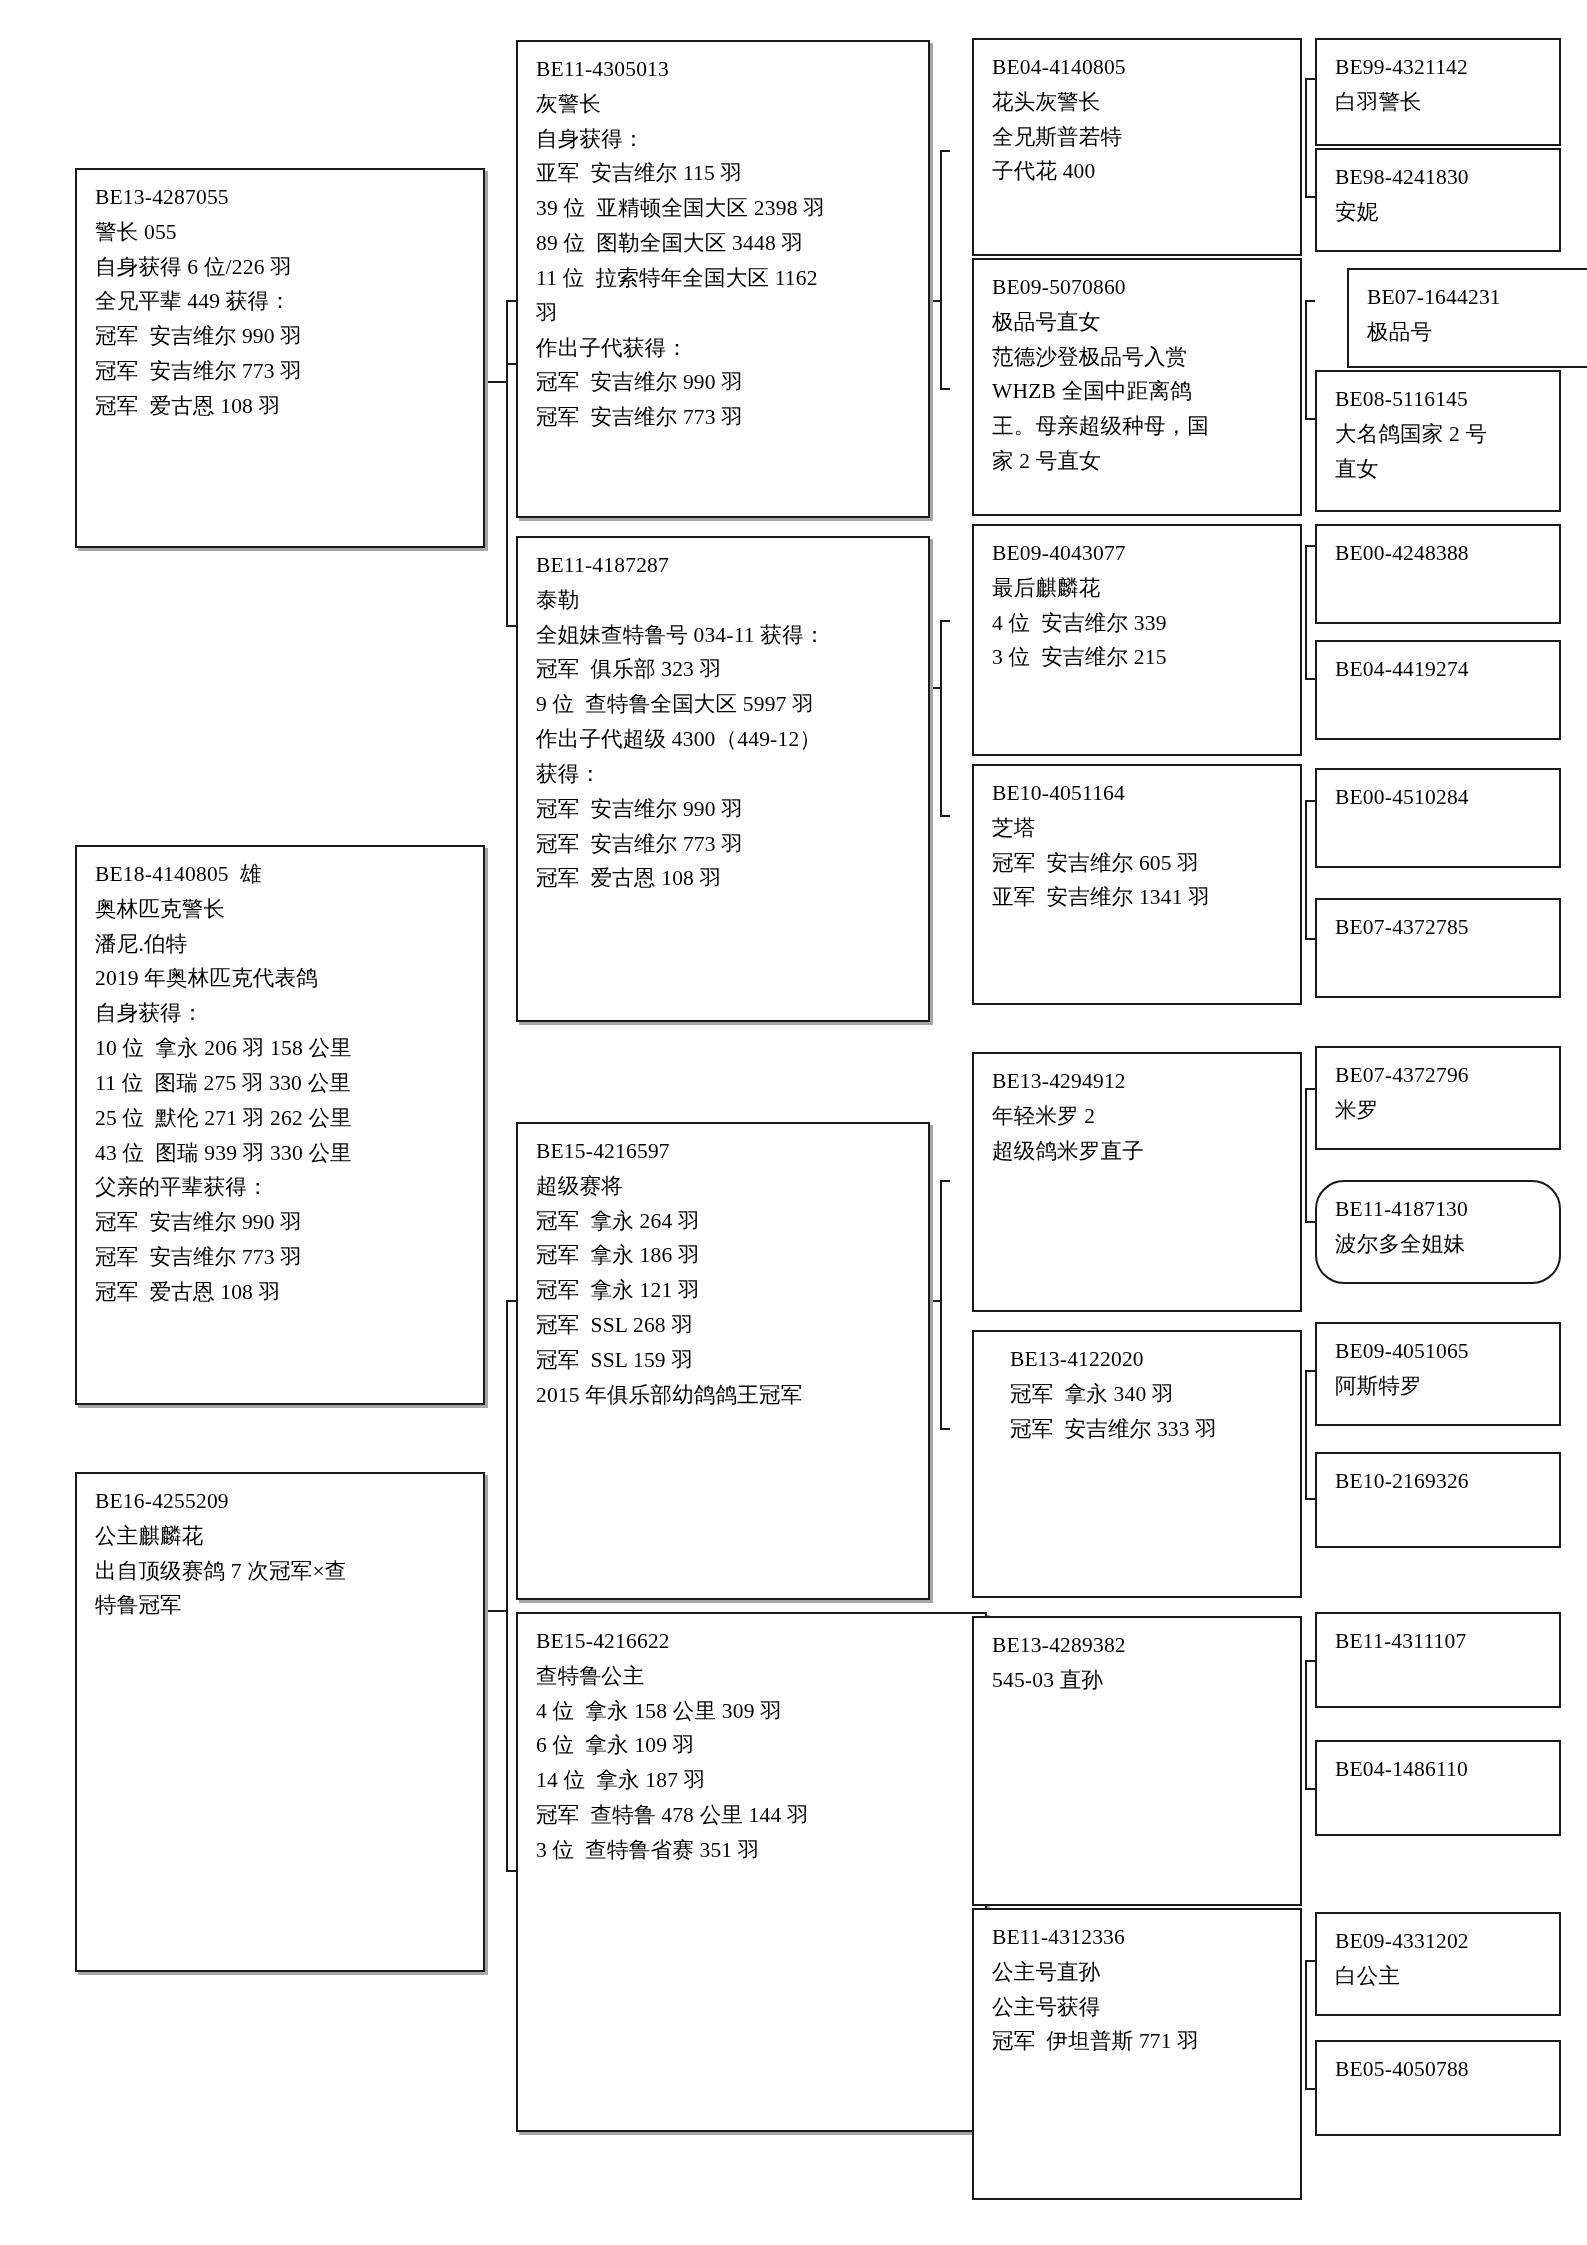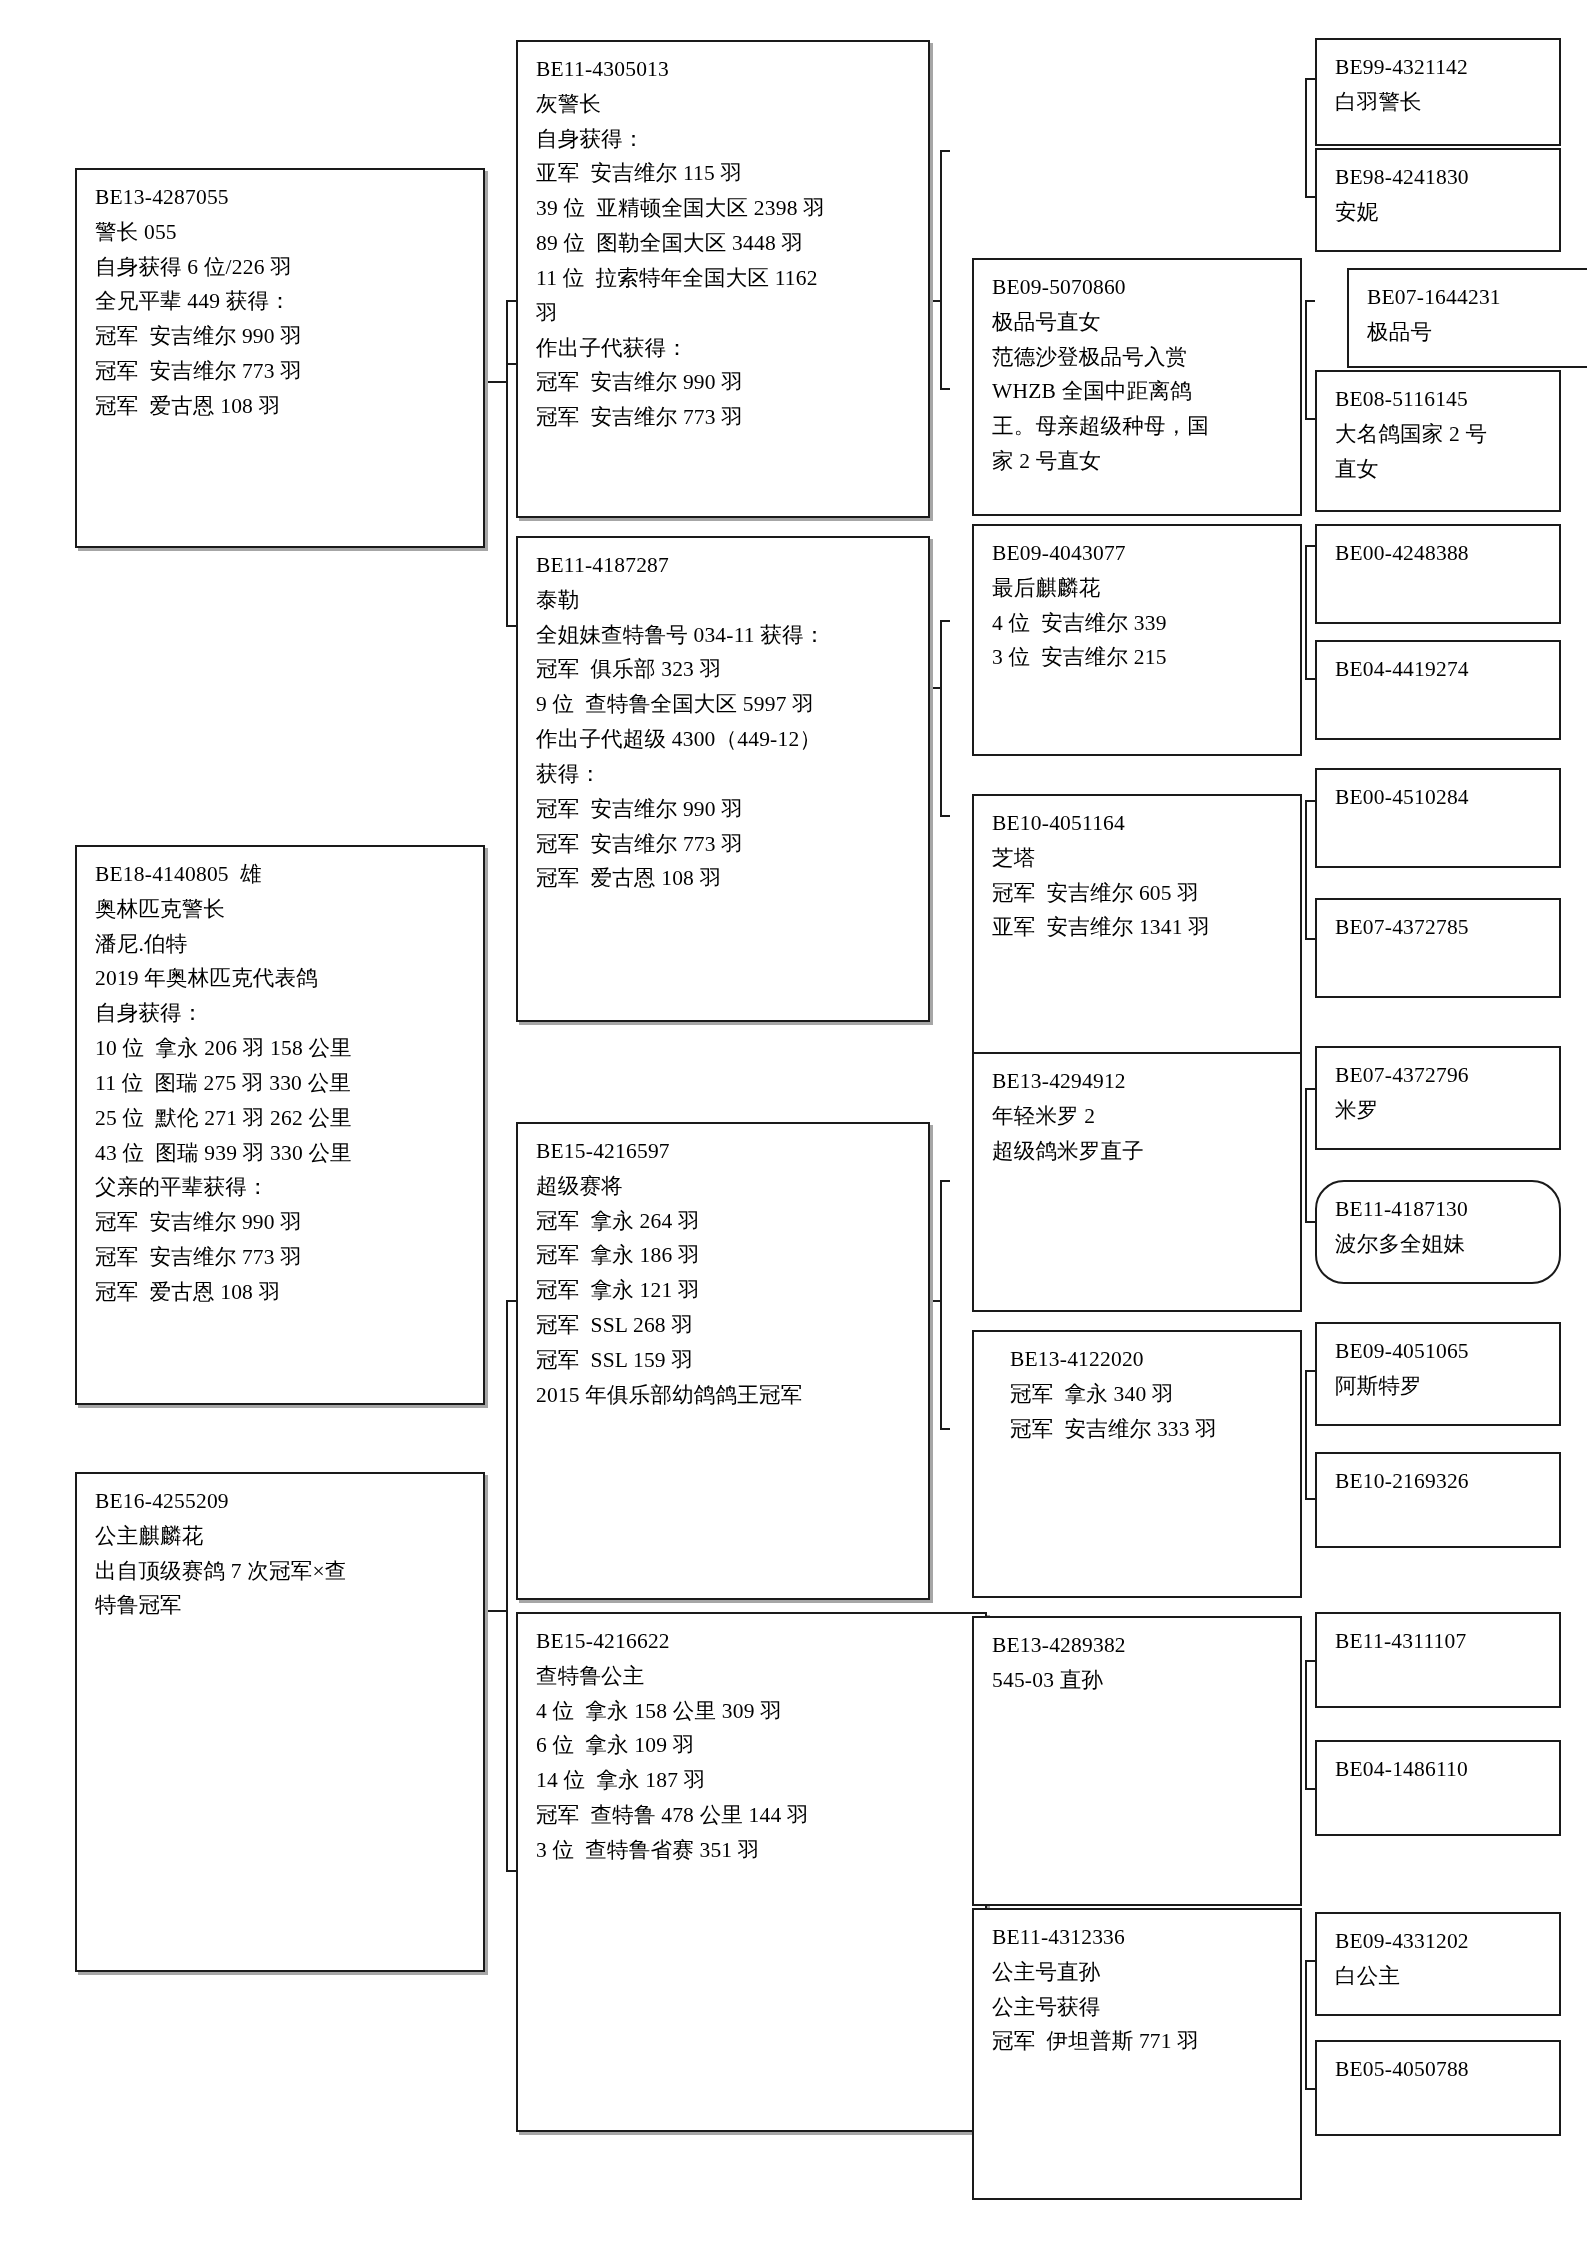--- a/index.html
+++ b/index.html
@@ -191,38 +191,44 @@
   <div class="box shadowed" style="left:516px;top:1612px;width:471px;height:520px;">
     <span class="ln">BE15-4216622</span>
     <span class="ln">查特鲁公主</span>
     <span class="ln">4 位  拿永 158 公里 309 羽</span>
     <span class="ln">6 位  拿永 109 羽</span>
     <span class="ln">14 位  拿永 187 羽</span>
     <span class="ln">冠军  查特鲁 478 公里 144 羽</span>
     <span class="ln">3 位  查特鲁省赛 351 羽</span>
   </div>
 
+  <div class="box" style="left:972px;top:38px;width:330px;height:218px;">
+    <span class="ln">BE04-4140805</span>
+    <span class="ln">花头灰警长</span>
+    <span class="ln">全兄斯普若特</span>
+    <span class="ln">子代花 400</span>
+  </div>
 
   <div class="box" style="left:972px;top:258px;width:330px;height:258px;">
     <span class="ln">BE09-5070860</span>
     <span class="ln">极品号直女</span>
     <span class="ln">范德沙登极品号入赏</span>
     <span class="ln">WHZB 全国中距离鸽</span>
     <span class="ln">王。母亲超级种母，国</span>
     <span class="ln">家 2 号直女</span>
   </div>
 
   <div class="box" style="left:972px;top:524px;width:330px;height:232px;">
     <span class="ln">BE09-4043077</span>
     <span class="ln">最后麒麟花</span>
     <span class="ln">4 位  安吉维尔 339</span>
     <span class="ln">3 位  安吉维尔 215</span>
   </div>
 
-  <div class="box" style="left:972px;top:794px;width:330px;height:270px;">
+  <div class="box" style="left:972px;top:764px;width:330px;height:241px;">
     <span class="ln">BE10-4051164</span>
     <span class="ln">芝塔</span>
     <span class="ln">冠军  安吉维尔 605 羽</span>
     <span class="ln">亚军  安吉维尔 1341 羽</span>
   </div>
 
   <div class="box" style="left:972px;top:1052px;width:330px;height:260px;">
     <span class="ln">BE13-4294912</span>
     <span class="ln">年轻米罗 2</span>
     <span class="ln">超级鸽米罗直子</span>

